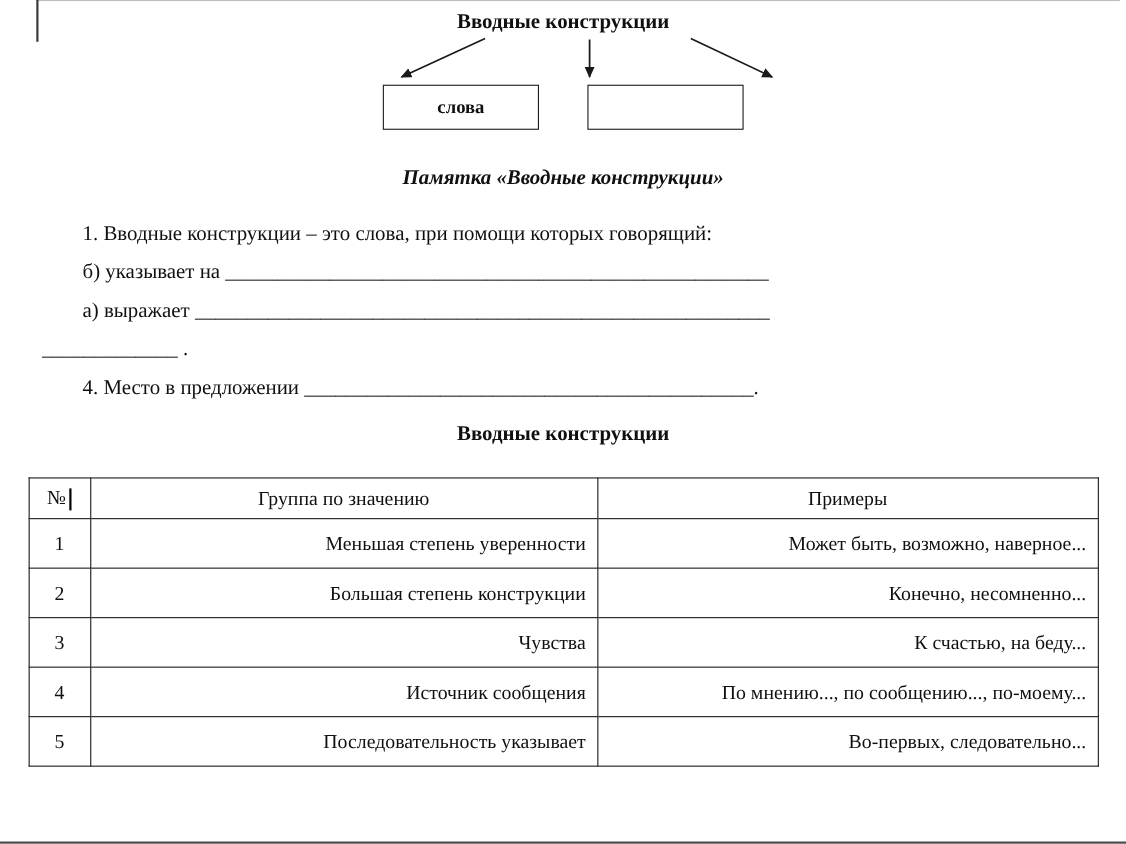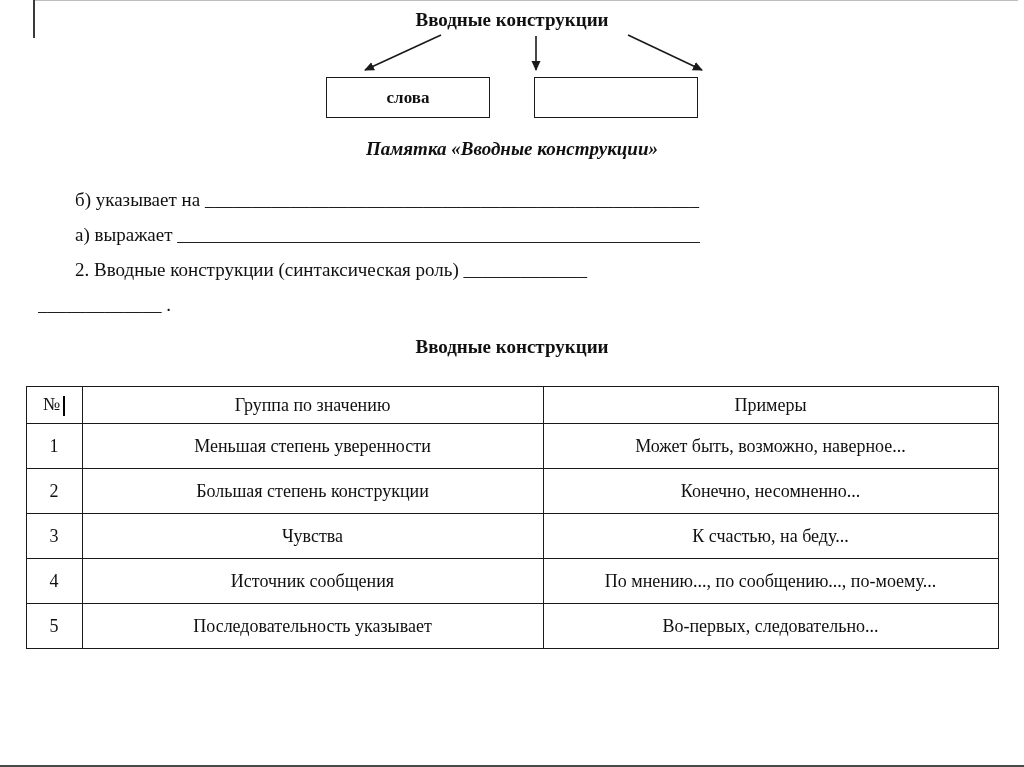--- a/index.html
+++ b/index.html
@@ -14,46 +14,46 @@
   .frame-top { position:absolute; left:33px; top:0; right:6px; height:1px; background:#bdbdbd; }
   .frame-left-tick { position:absolute; left:33px; top:0; width:2px; height:38px; background:#3a3a3a; }
   .frame-bottom { position:absolute; left:0; bottom:0; width:100%; height:2px; background:#4a4a4a; }
 
   .main-title { text-align:center; font-weight:bold; font-size:19px; padding-top:9px; }
 
   .arrows { display:block; }
 
   .boxes-row { display:flex; justify-content:center; gap:44px; }
   .dbox {
-    width:164px; height:41px;
+    width:142px; height:41px;
     border:1.6px solid #1a1a1a;
     display:flex; align-items:center; justify-content:center;
     font-weight:bold; font-size:17px;
     background:#fff;
   }
 
-  .memo-title { text-align:center; font-weight:bold; font-style:italic; font-size:19px; margin-top:20px; }
+  .memo-title { text-align:center; font-weight:bold; font-style:italic; font-size:19px; margin-top:33px; }
 
   .memo { margin:22px 17px 0 38px; font-size:19px; }
   .memo p { line-height:35px; text-indent:37px; white-space:nowrap; overflow:hidden; }
   .memo p.justified { white-space:normal; text-align:justify; text-align-last:justify; }
   .memo p.wrap-line { text-indent:0; }
 
   .table-title { text-align:center; font-weight:bold; font-size:19px; margin-top:14px; }
 
   table.vk {
     border-collapse:collapse;
     margin:28px auto 0 auto;
     width:972px;
     table-layout:fixed;
     font-size:18px;
   }
   .vk th, .vk td { border:1px solid #1a1a1a; background:#fff; }
   .vk th { font-weight:normal; height:37px; text-align:center; vertical-align:middle; }
-  .vk td { height:45px; padding:0 10px; vertical-align:middle; text-align:center; }
+  .vk td { height:45px; padding:0 10px; vertical-align:middle; text-align:right; }
   .vk td.num { text-align:center; padding:0; }
   .caret { display:inline-block; width:2.5px; height:20px; background:#000; margin-left:3px; vertical-align:middle; }
 </style>
 </head>
 <body>
 
 <div class="slide">
 
   <div class="frame-top"></div>
   <div class="frame-left-tick"></div>
@@ -73,24 +73,25 @@
   </svg>
 
   <div class="boxes-row">
     <div class="dbox">слова</div>
     <div class="dbox"></div>
   </div>
 
   <div class="memo-title">Памятка «Вводные конструкции»</div>
 
   <div class="memo">
+    <p>1. Вводные конструкции – это слова, при помощи которых говорящий:</p>
     <p>б) указывает на ____________________________________________________</p>
     <p>а) выражает _______________________________________________________</p>
-    <p>2. Вводные конструкции (синтаксическая роль) _____________</p>
     <p class="wrap-line">_____________ .</p>
+    <p>4. Место в предложении ___________________________________________.</p>
   </div>
 
   <div class="table-title">Вводные конструкции</div>
 
   <table class="vk">
     <colgroup>
       <col style="width:56px">
       <col style="width:461px">
       <col style="width:455px">
     </colgroup>

